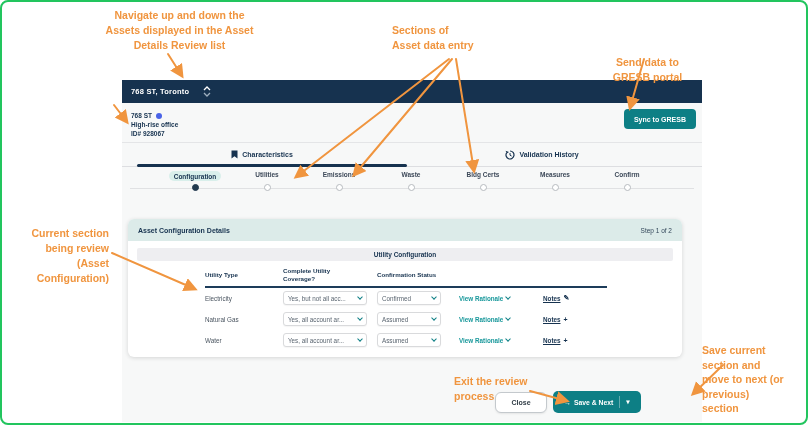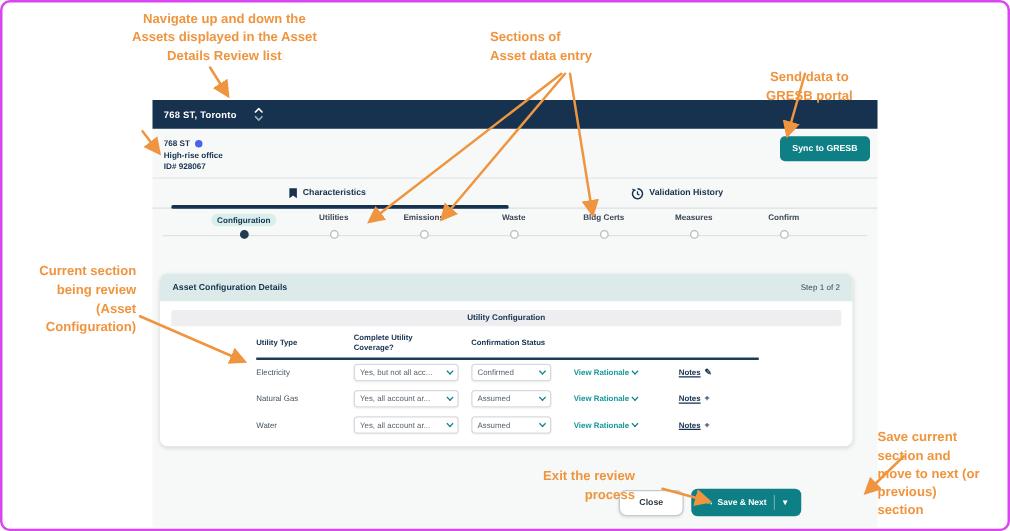--- a/index.html
+++ b/index.html
@@ -1,25 +1,25 @@
 <!DOCTYPE html>
 <html><head>
 <meta charset="utf-8">
 <style>
   html,body{margin:0;padding:0;background:#fff;}
   *{box-sizing:border-box;font-family:"Liberation Sans",sans-serif;}
-  .canvas{position:relative;width:808px;height:425px;background:#fff;border:2px solid #d946ef;border-radius:8px;overflow:hidden;}
+  .canvas{position:relative;width:808px;height:425px;background:#fff;border:2px solid #22c55e;border-radius:8px;overflow:hidden;}
   
   .ann{position:absolute;color:#F0953F;font-weight:700;font-size:10.5px;line-height:15px;white-space:pre-line;z-index:6;}
   .ann-nav{left:55px;top:6px;width:245px;text-align:center;}
   .ann-asset{left:10px;top:87px;width:100px;text-align:right;}
   .ann-sections{left:390px;top:21px;width:140px;text-align:left;}
   .ann-send{left:583px;top:21px;width:125px;text-align:center;margin-top:32px;}
-  .ann-current{left:2px;top:208px;width:105px;text-align:right;}
-  .ann-exit{left:416px;top:372px;width:90px;text-align:right;}
+  .ann-current{left:2px;top:224px;width:105px;text-align:right;}
+  .ann-exit{left:452px;top:372px;width:90px;}
   .ann-save{left:700px;top:341px;width:106px;text-align:left;line-height:14.5px;}
   .arrows{position:absolute;left:0;top:0;z-index:7;pointer-events:none;}
   
   .app{position:absolute;left:120px;top:78px;width:580px;height:342px;background:#f7f8f8;z-index:1;}
   .navbar{position:absolute;top:0;left:0;right:0;height:23px;background:#16324f;color:#fff;display:flex;align-items:center;padding-left:9px;font-size:7.5px;font-weight:700;letter-spacing:.2px;}
   .nav-chevrons{margin-left:14px;display:flex;flex-direction:column;align-items:center;gap:1px;cursor:pointer;}
   .asset-info{position:absolute;left:9px;top:31px;color:#16324f;font-size:6.5px;font-weight:700;line-height:9px;}
   .asset-dot{display:inline-block;width:6px;height:6px;border-radius:50%;background:#4a63e7;margin-left:4px;vertical-align:-1px;}
   .sync-btn{position:absolute;right:6px;top:29px;height:20px;padding:0 10px;background:#0d7f85;color:#fff;font-size:7px;font-weight:700;border:none;border-radius:4px;cursor:pointer;}
   .divider{position:absolute;top:62px;left:0;right:0;height:1px;background:#e4e5e7;}

